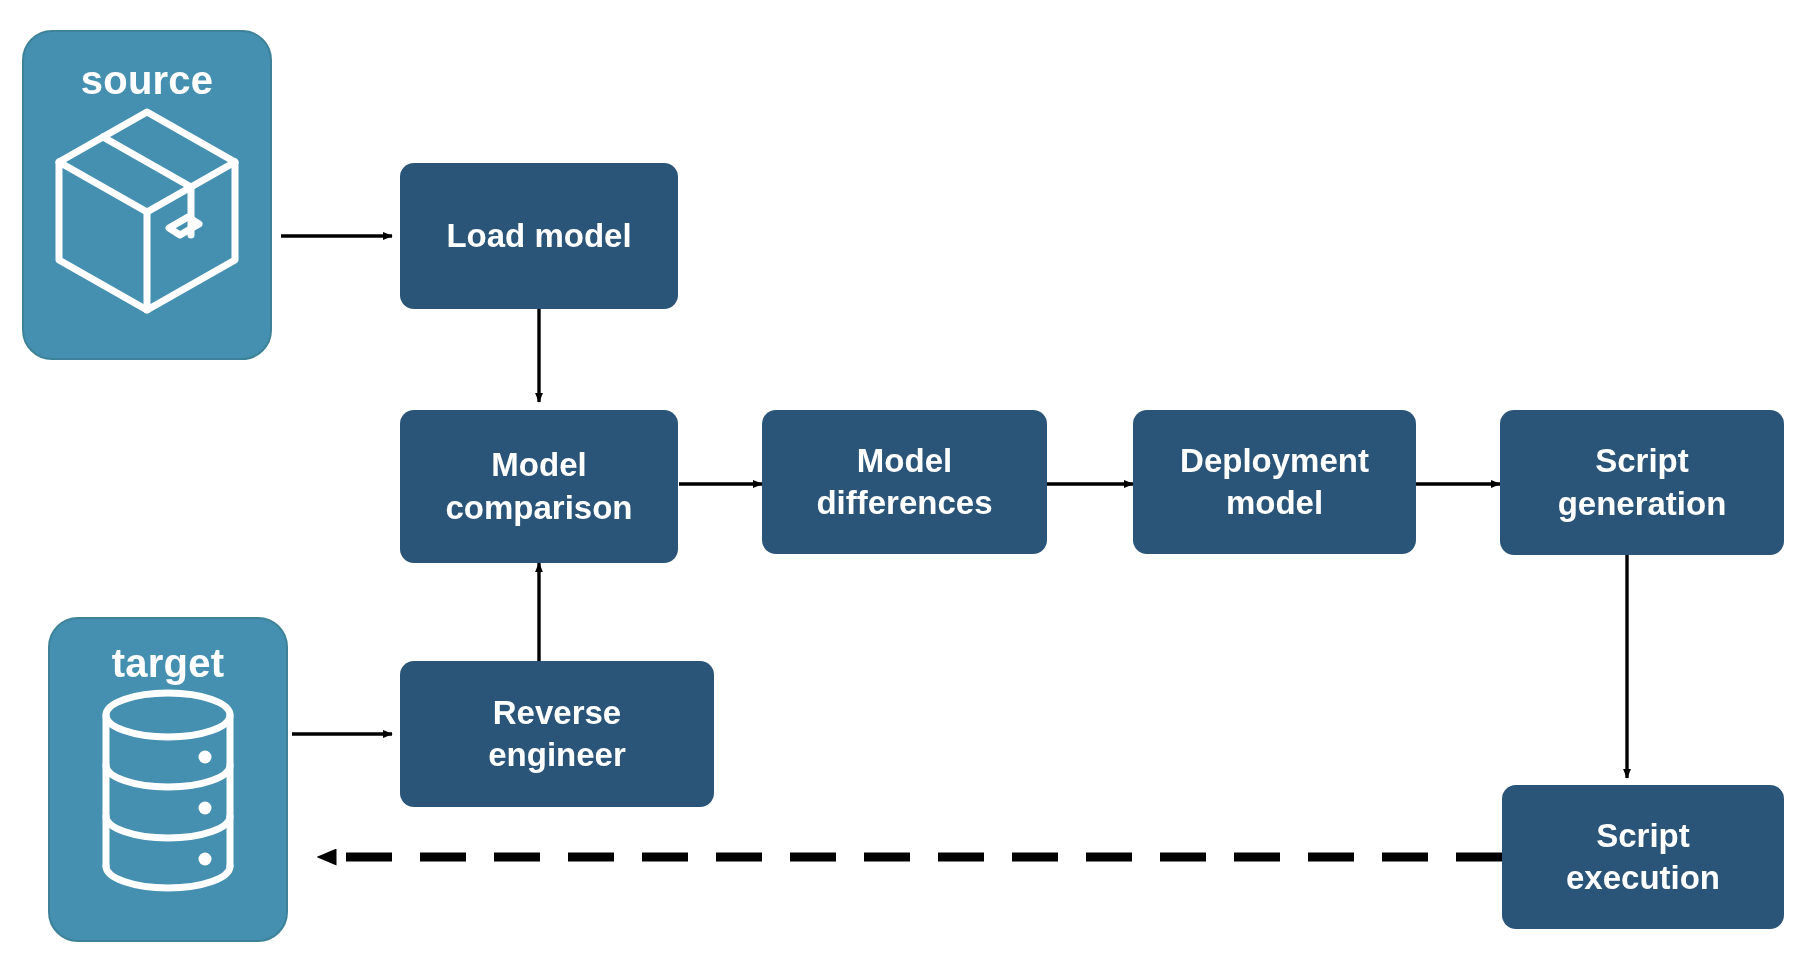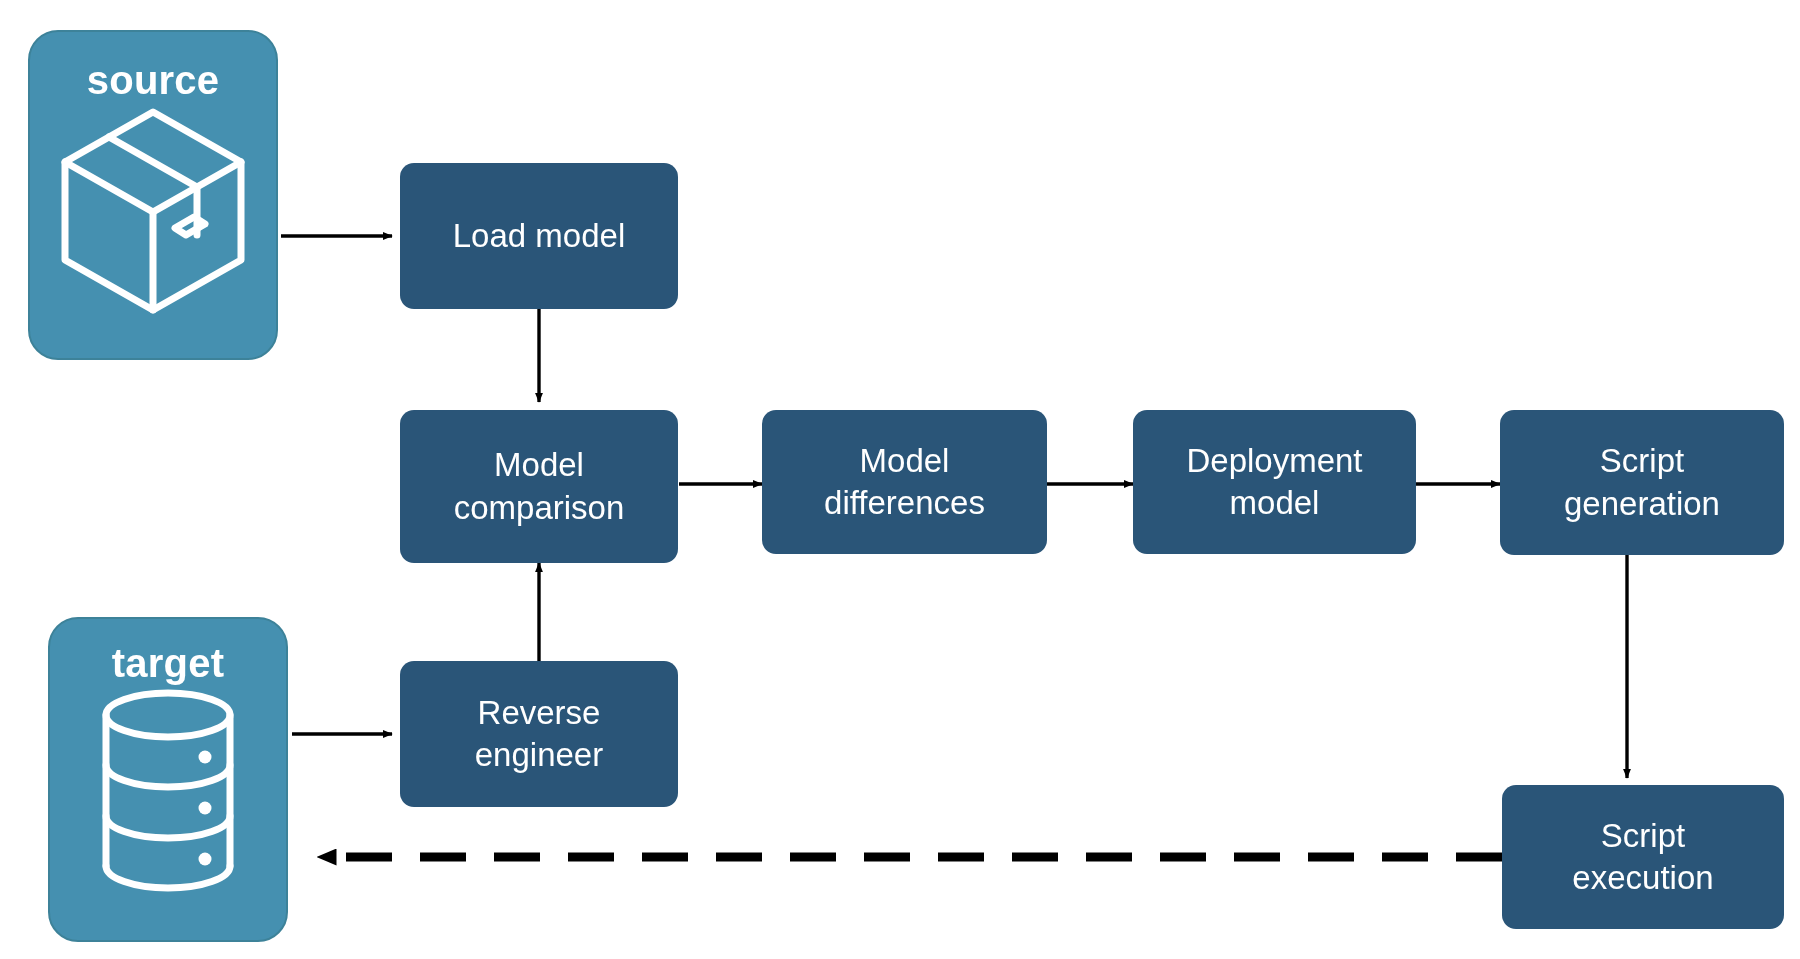--- a/index.html
+++ b/index.html
@@ -50,20 +50,21 @@
     box-sizing: border-box;
     display: flex;
     align-items: center;
     justify-content: center;
     text-align: center;
     color: #ffffff;
     font-size: 33px;
     line-height: 1.28;
     padding: 4px 10px;
     white-space: pre-line;
+    font-weight: bold;
   }
 
   
   #connectors {
     position: absolute;
     left: 0;
     top: 0;
     width: 1800px;
     height: 959px;
     pointer-events: none;
@@ -114,21 +115,21 @@
 
     <g>
       <line x1="539" y1="661" x2="539" y2="563" stroke="#000000" stroke-width="3.4" marker-end="url(#arrowSolid)"></line>
     </g>
 
     <g>
       <line x1="1502" y1="857" x2="318" y2="857" stroke="#000000" stroke-width="9" stroke-dasharray="46 28" marker-end="url(#arrowDashed)"></line>
     </g>
   </svg>
 
-  <div class="endpoint" style="left:28px; top:30px; width:250px; height:330px; padding-top:28px;">
+  <div class="endpoint" style="left:22px; top:30px; width:250px; height:330px; padding-top:28px;">
     <div class="endpoint-label">source</div>
     <span class="endpoint-icon">
       <svg width="200" height="215" viewBox="0 0 200 215" xmlns="http://www.w3.org/2000/svg" fill="none" stroke="#ffffff" stroke-width="7" stroke-linejoin="round" stroke-linecap="round">
 
         <path d="M100 12 L188 62 L188 160 L100 210 L12 160 L12 62 Z"></path>
 
         <path d="M12 62 L100 112 L188 62"></path>
 
         <path d="M100 112 L100 210"></path>
 
@@ -169,19 +170,19 @@
 
   <div class="process" style="left:762px; top:410px; width:285px; height:144px;">Model
 differences</div>
 
   <div class="process" style="left:1133px; top:410px; width:283px; height:144px;">Deployment
 model</div>
 
   <div class="process" style="left:1500px; top:410px; width:284px; height:145px;">Script
 generation</div>
 
-  <div class="process" style="left:400px; top:661px; width:278px; height:146px;">Reverse
+  <div class="process" style="left:400px; top:661px; width:314px; height:146px;">Reverse
 engineer</div>
 
   <div class="process" style="left:1502px; top:785px; width:282px; height:144px;">Script
 execution</div>
 
 </div>
 
 </body></html>

